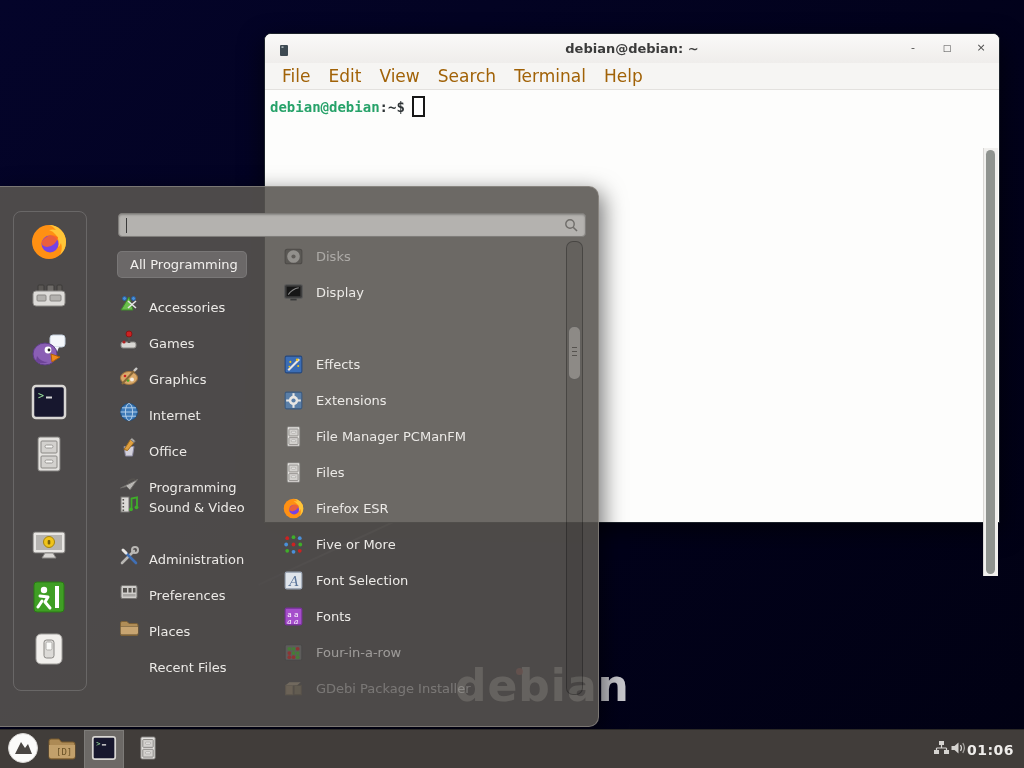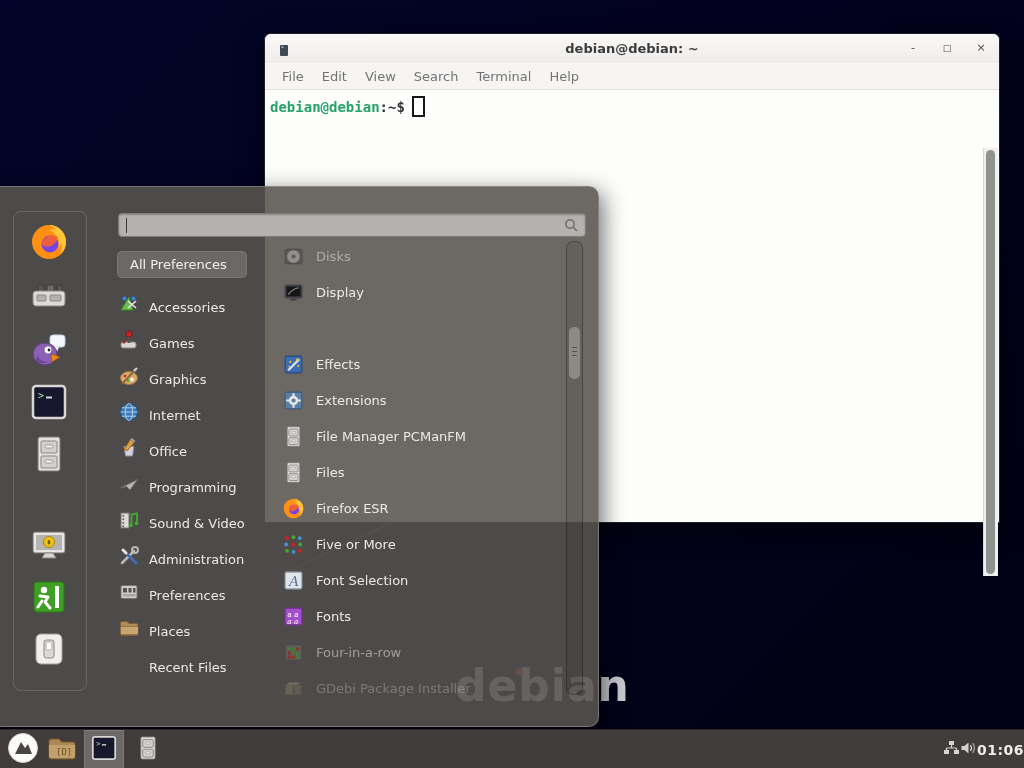--- a/index.html
+++ b/index.html
@@ -24,21 +24,21 @@
   .term-title{position:absolute;left:0;right:0;top:7px;text-align:center;
           font-size:13px;font-weight:bold;color:#3b3b3b;}
   .term-win-icon{position:absolute;left:14px;top:8px;}
   .term-btn{position:absolute;top:4px;width:20px;height:20px;text-align:center;line-height:20px;
           font-size:11px;color:#4d4d4d;cursor:default;}
   .term-btn.min{right:76px;}
   .term-btn.max{right:42px;font-size:9px;}
   .term-btn.close{right:8px;}
   .term-menubar{position:absolute;left:0;top:29px;right:0;height:27px;background:#f6f5f3;
           border-bottom:1px solid #e3e1de;display:flex;align-items:center;padding-left:8px;box-sizing:border-box;}
-  .term-menubar .mitem{padding:4px 9px;font-size:13px;color:#737373;cursor:default;}
+  .term-menubar .mitem{padding:4px 9px;font-size:17px;color:#a16207;cursor:default;}
   .term-body{position:absolute;left:0;top:56px;right:0;bottom:0;background:#fdfdfc;
           font-family:"DejaVu Sans Mono","Liberation Mono",monospace;font-size:14px;padding-left:27px;}
   .prompt-line{position:absolute;left:5px;top:6px;display:flex;align-items:center;white-space:pre;}
   .prompt-user{color:#26a269;font-weight:bold;}
   .prompt-sym{color:#2e3436;font-weight:bold;}
   .prompt-cursor{display:inline-block;width:9px;height:17px;border:2px solid #171717;
           background:#ffffff;margin-left:7px;}
   .term-scrollbar{position:absolute;right:1px;top:58px;width:14px;height:428px;background:#f1f0ee;
           border-left:1px solid #d9d7d4;}
   .term-scroll-thumb{position:absolute;left:2px;top:2px;width:9px;height:424px;background:#8f938f;
@@ -80,21 +80,21 @@
   
   .taskbar{position:absolute;left:0;top:729px;width:1024px;height:39px;background:#413d3a;
           border-top:1px solid #2b2927;z-index:30;box-sizing:border-box;}
   .tb-btn{position:absolute;display:flex;align-items:center;justify-content:center;cursor:default;}
   .tb-menu{left:6px;top:3px;width:34px;height:34px;}
   .tb-folder{left:46px;top:5px;width:32px;height:30px;}
   .tb-term{left:84px;top:0;width:40px;height:39px;background:#6c6966;
           box-shadow:inset 0 0 0 1px rgba(255,255,255,0.12);}
   .tb-cabinet{left:132px;top:4px;width:32px;height:32px;}
   .tb-status{position:absolute;right:0;top:0;height:39px;display:flex;align-items:center;
-          }
+          padding-right:10px;}
   .tb-clock{font-size:14px;font-weight:bold;color:#efedeb;letter-spacing:0.5px;}
 </style>
 </head>
 <body>
 
 <div id="screen">
 
   <div class="wallpaper-watermark">debian</div>
   <div class="wallpaper-dot"></div>
   <div class="wallpaper-swoosh"></div>
@@ -224,21 +224,21 @@
       <span class="search-cursor"></span>
       <span class="search-glass">
         <svg width="15" height="15" viewBox="0 0 15 15">
             <circle cx="6" cy="6" r="4.2" fill="none" stroke="#6f6d6a" stroke-width="1.4"></circle>
             <path d="M9.2 9.2 L13 13" stroke="#6f6d6a" stroke-width="1.6"></path>
           </svg>
       </span>
     </div>
 
     <div class="cat-selected">
-      <span class="lbl">All Preferences</span>
+      <span class="lbl">All Programming</span>
     </div>
 
     <div class="cat-row" style="top:92px">
       <span class="ic">
         <svg width="22" height="22" viewBox="0 0 22 22">
           <path d="M3 17 L11 4 L15 17 z" fill="#6abf4b" stroke="#3e8a2a"></path>
           <circle cx="6.5" cy="5.5" r="2" fill="#4a90d9" stroke="#2a5f9e"></circle>
           <circle cx="15.5" cy="5.5" r="2" fill="#4a90d9" stroke="#2a5f9e"></circle>
           <path d="M10 15 l8-7 M10 8 l8 7" stroke="#e6e6e6" stroke-width="1.6"></path>
         </svg>
@@ -291,21 +291,21 @@
     </div>
     <div class="cat-row" style="top:272px">
       <span class="ic">
         <svg width="22" height="22" viewBox="0 0 22 22">
           <path d="M2.5 15 L19.5 6.5 L12 17 L8.5 13.5z" fill="#b9b7b4" stroke="#6f6d6a"></path>
           <path d="M9.5 9.5 q3.5-4.5 8-3" stroke="#55524f" stroke-width="1.6" fill="none"></path>
         </svg>
       </span>
       <span class="lbl">Programming</span>
     </div>
-    <div class="cat-row" style="top:308px">
+    <div class="cat-row" style="top:292px">
       <span class="ic">
         <svg width="22" height="22" viewBox="0 0 22 22">
           <rect x="3" y="4" width="8" height="15" fill="#dcdad7" stroke="#777572"></rect>
           <rect x="4.5" y="6" width="1.6" height="1.6" fill="#55524f"></rect>
             <rect x="4.5" y="9.5" width="1.6" height="1.6" fill="#55524f"></rect>
           <rect x="4.5" y="13" width="1.6" height="1.6" fill="#55524f"></rect>
             <rect x="4.5" y="16.5" width="1.6" height="1.6" fill="#55524f"></rect>
           <path d="M13.5 16 V5.5 l5.5-1.2 V14" stroke="#3fae29" stroke-width="1.8" fill="none"></path>
           <circle cx="13" cy="16.3" r="1.9" fill="#3fae29"></circle>
             <circle cx="18.5" cy="14.3" r="1.9" fill="#3fae29"></circle>

